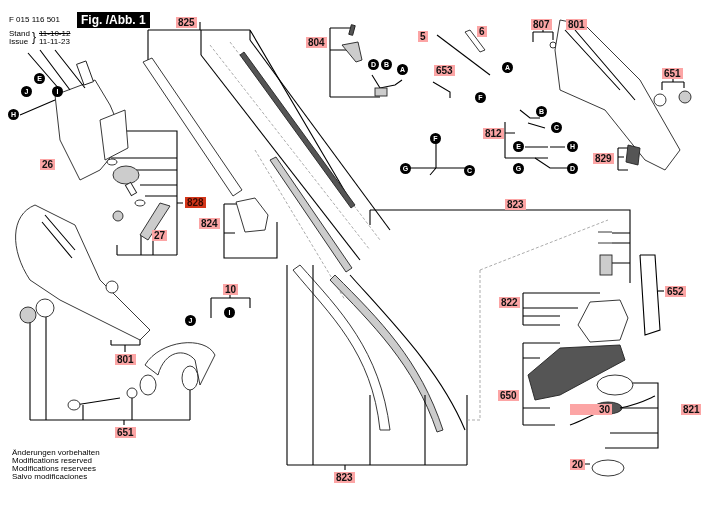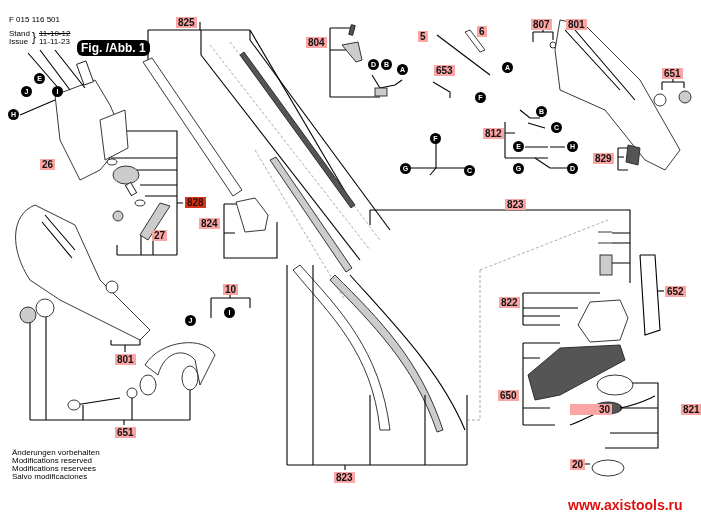--- a/index.html
+++ b/index.html
@@ -153,27 +153,26 @@
 
     <ellipse class="part" cx="608" cy="468" rx="16" ry="8"></ellipse>
   </svg>
 
   <div class="t" style="left:9px;top:15px;">F 015 116 501</div>
   <div class="t" style="left:9px;top:29px;">Stand</div>
   <div class="t" style="left:9px;top:37px;">Issue</div>
   <div class="t" style="left:32px;top:28px;font-size:12px;line-height:18px;">}</div>
   <div class="t" style="left:39px;top:29px;text-decoration:line-through;">11-10-12</div>
   <div class="t" style="left:39px;top:37px;">11-11-23</div>
-  <div class="figbox" style="left:77px;top:40px;border-radius:6px;">Fig. /Abb. 1</div>
+  <div class="figbox" style="left:77px;top:12px;">Fig. /Abb. 1</div>
 
   <div class="t" style="left:12px;top:448px;">Änderungen vorbehalten</div>
   <div class="t" style="left:12px;top:456px;">Modifications reserved</div>
   <div class="t" style="left:12px;top:464px;">Modifications reservees</div>
   <div class="t" style="left:12px;top:472px;">Salvo modificaciones</div>
-  <div class="wm" style="left:568px;top:497px;">www.axistools.ru</div>
 
   <div class="lbl" style="left:176px;top:17px;">825</div>
   <div class="lbl" style="left:306px;top:37px;">804</div>
   <div class="lbl" style="left:418px;top:31px;">5</div>
   <div class="lbl" style="left:477px;top:26px;">6</div>
   <div class="lbl" style="left:434px;top:65px;">653</div>
   <div class="lbl" style="left:531px;top:19px;">807</div>
   <div class="lbl" style="left:566px;top:19px;">801</div>
   <div class="lbl" style="left:662px;top:68px;">651</div>
   <div class="lbl" style="left:483px;top:128px;">812</div>

